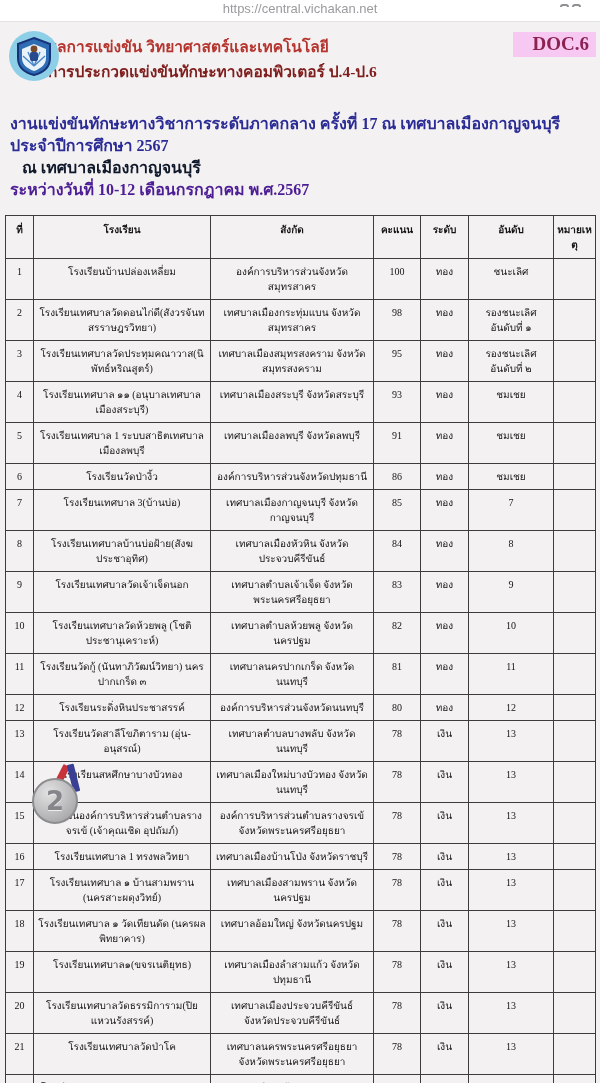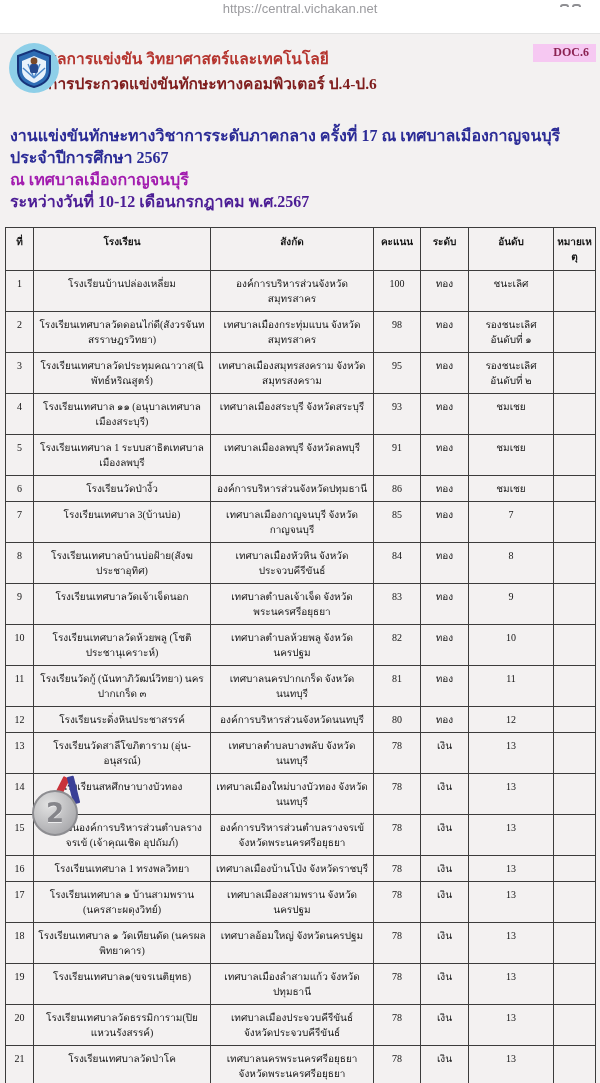--- a/index.html
+++ b/index.html
@@ -1,33 +1,33 @@
 <!DOCTYPE html>
 <html><head>
 <meta charset="utf-8">
 <style>
   * { margin:0; padding:0; box-sizing:border-box; }
   html,body { width:600px; height:1083px; overflow:hidden; background:#fff;
     font-family:"Liberation Serif","DejaVu Serif",serif; }
   
-  .statusbar { position:relative; height:34px; background:#ffffff; border-bottom:1px solid #e3e3e3;
+  .statusbar { position:relative; height:22px; background:#ffffff; border-bottom:1px solid #e3e3e3;
     display:flex; align-items:flex-start; justify-content:center; }
   .statusbar .url { font-family:"Liberation Sans","DejaVu Sans",sans-serif;
     font-size:13px; color:#9b9b9f; line-height:18px; }
   .partial-icon { position:absolute; right:14px; top:0; width:26px; height:7px; overflow:hidden; }
   .partial-icon span { display:inline-block; width:9px; height:10px; border:2px solid #8f8f93;
     border-radius:3px; margin-right:3px; }
   
   .doc { position:relative; width:600px; height:1061px; background:#f3f1f1; padding-top:7px; }
   .doc-header { position:relative; min-height:70px; }
   .logo { position:absolute; left:9px; top:2px; width:50px; height:50px; border-radius:50%;
     background:#8ecfe8; display:flex; align-items:center; justify-content:center; }
   .titles { margin-left:48px; padding-top:5px; }
   .title-line { font-weight:bold; font-size:15.5px; line-height:25px; }
-  .doc-badge { position:absolute; right:4px; top:3px; font-weight:bold; font-size:12px;
+  .doc-badge { position:absolute; right:4px; top:3px; font-weight:bold; font-size:19px;
     padding:1px 7px 2px 20px; }
   .event-info { margin:14px 0 0 10px; }
   .event-info div { font-weight:bold; font-size:16px; line-height:22px; }
   
   table { border-collapse:collapse; table-layout:fixed; width:590px; margin:14px auto 0 5px;
     background:transparent; }
   th, td { border:1px solid #3c3c3c; font-size:10px; line-height:15px; padding:5px 4px;
     vertical-align:top; color:#141414; word-wrap:break-word; }
   th { font-weight:bold; text-align:center; padding:6px 2px; }
   td.c0, td.c3, td.c4, td.c5, td.c6 { text-align:center; }
@@ -72,21 +72,21 @@
     <div class="titles">
       <div class="title-line" style="color: rgb(181, 52, 46);">ผลการแข่งขัน วิทยาศาสตร์และเทคโนโลยี</div>
       <div class="title-line" style="color: #7f1d1d;">การประกวดแข่งขันทักษะทางคอมพิวเตอร์ ป.4-ป.6</div>
     </div>
     <div class="doc-badge" style="background: rgb(246, 200, 242); color: rgb(139, 34, 82);">DOC.6</div>
   </div>
 
   <div class="event-info">
     <div style="color: rgb(43, 43, 150);">งานแข่งขันทักษะทางวิชาการระดับภาคกลาง ครั้งที่ 17 ณ เทศบาลเมืองกาญจนบุรี</div>
     <div style="color: rgb(43, 43, 150);">ประจำปีการศึกษา 2567</div>
-    <div style="color: #a21caf;">ณ เทศบาลเมืองกาญจนบุรี</div>
+    <div style="color: #0f172a; margin-left: 12px;">ณ เทศบาลเมืองกาญจนบุรี</div>
     <div style="color: #4c1d95;">ระหว่างวันที่ 10-12 เดือนกรกฎาคม พ.ศ.2567</div>
   </div>
 
   <table>
     <colgroup>
       <col style="width:28px">
         <col style="width:177px">
         <col style="width:163px">
       <col style="width:47px">
         <col style="width:48px">

